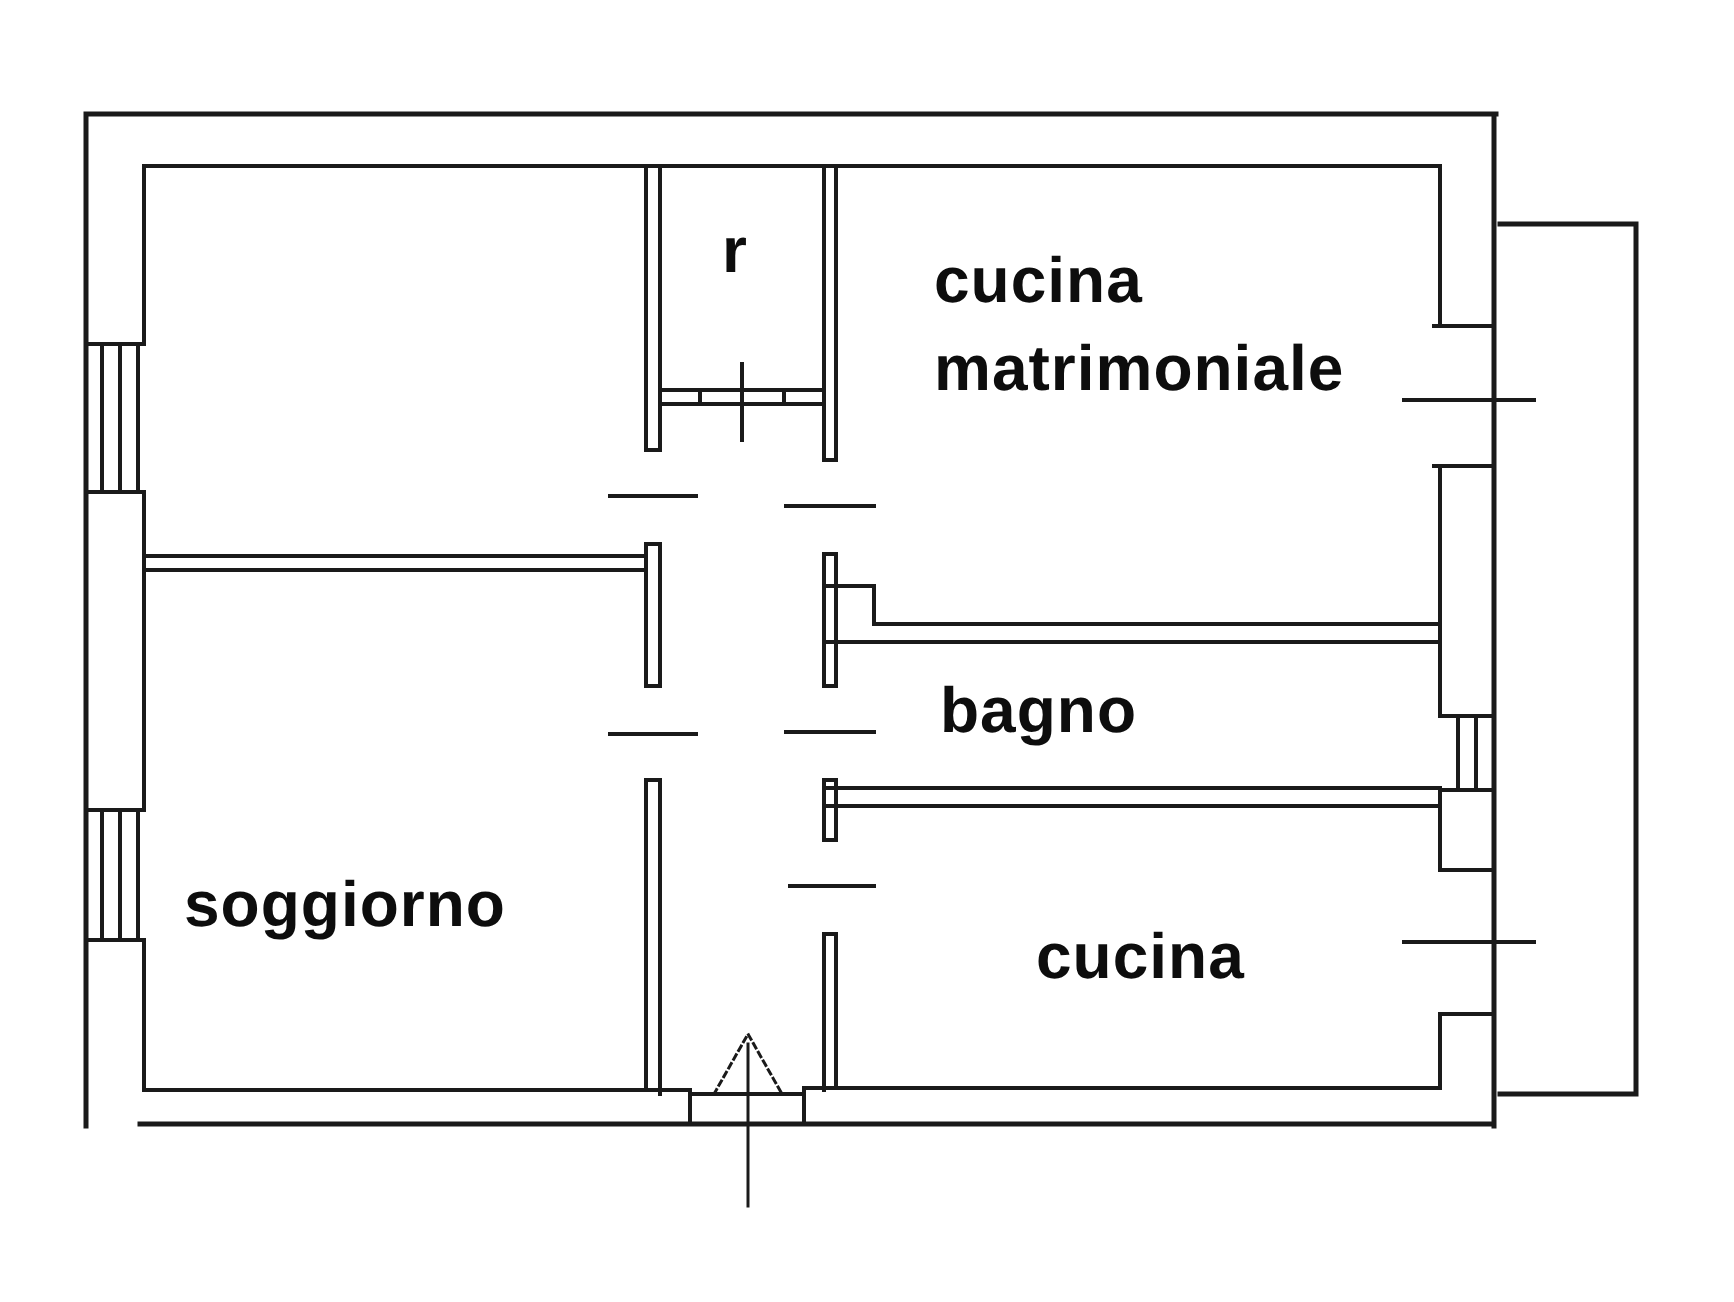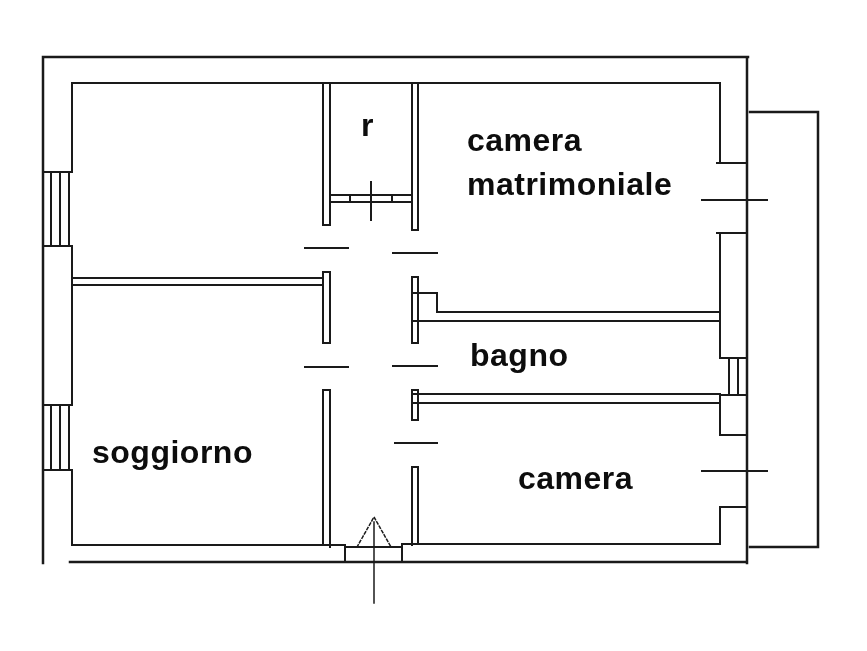--- a/index.html
+++ b/index.html
@@ -129,20 +129,20 @@
     </g>
 
     <g>
       <path class="w25" d="M750 112 H818 M818 112 V547 M750 547 H818"></path>
     </g>
   </svg>
 
 
   <div class="room-label" style="left:361px; top:109px;">r</div>
 
-  <div class="room-label wrap" style="left:467px; top:118px;">camera matrimoniale</div>
+  <div class="room-label wrap" style="left:467px; top:118px;">cucina matrimoniale</div>
 
   <div class="room-label" style="left:92px;  top:436px;">soggiorno</div>
 
   <div class="room-label" style="left:470px; top:339px;">bagno</div>
 
-  <div class="room-label" style="left:518px; top:462px;">camera</div>
+  <div class="room-label" style="left:518px; top:462px;">cucina</div>
 </div>
 
 </body></html>

